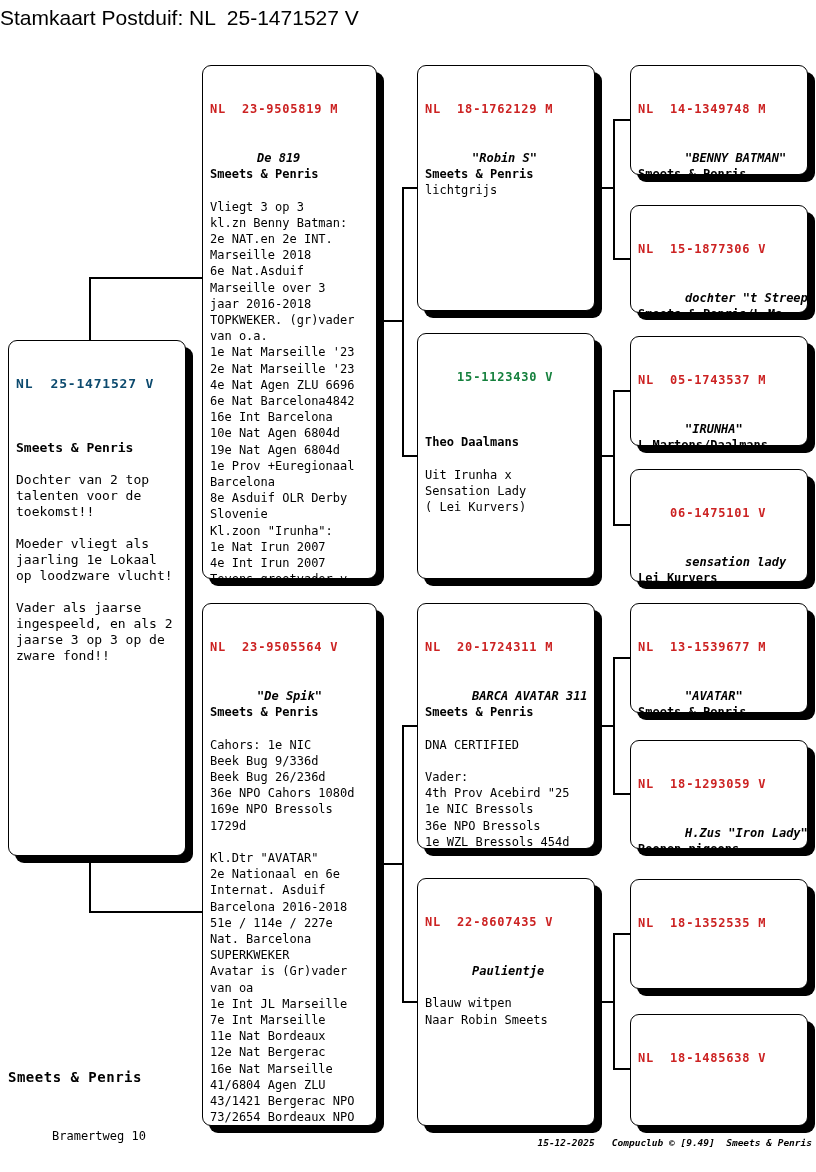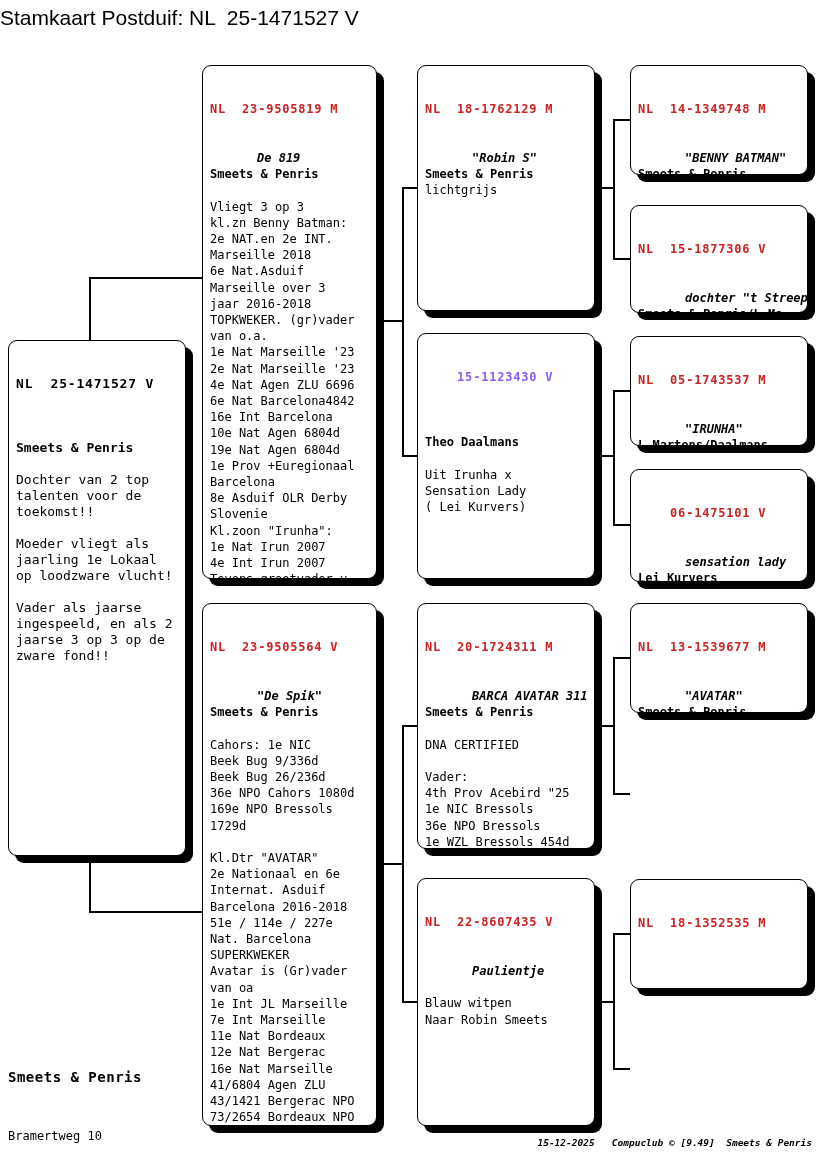--- a/index.html
+++ b/index.html
@@ -26,21 +26,21 @@
   .box-ggp1{left:630px;top:65px;width:178px;height:110px;}
   .box-ggp2{left:630px;top:205px;width:178px;height:108px;}
   .box-ggp3{left:630px;top:336px;width:178px;height:110px;}
   .box-ggp4{left:630px;top:469px;width:178px;height:113px;}
   .box-ggp5{left:630px;top:603px;width:178px;height:110px;}
   .box-ggp6{left:630px;top:740px;width:178px;height:109px;}
   .box-ggp7{left:630px;top:879px;width:178px;height:110px;}
   .box-ggp8{left:630px;top:1014px;width:178px;height:112px;}
   .owner{position:absolute;left:8px;top:1031px;white-space:pre;}
   .owner .oname{font-size:14px;font-weight:bold;letter-spacing:.5px;margin-bottom:5px;}
-  .owner .oline{font-size:12px;line-height:16.8px;}
+  .owner .oline{font-size:12px;line-height:16.8px;margin-left:44px;}
   .footer{position:absolute;right:4px;top:1137px;font-size:9.5px;font-style:italic;
           font-weight:bold;white-space:pre;}
 </style>
 </head>
 <body>
 
 <div id="page">
 
   <div class="title">Stamkaart Postduif: NL  25-1471527 V</div>
 
@@ -67,37 +67,37 @@
   <div class="cline" style="left:595px;top:725px;width:19px;height:2px;"></div>
   <div class="cline" style="left:613px;top:657px;width:2px;height:138px;"></div>
   <div class="cline" style="left:614px;top:657px;width:16px;height:2px;"></div>
   <div class="cline" style="left:614px;top:793px;width:16px;height:2px;"></div>
   <div class="cline" style="left:595px;top:1001px;width:19px;height:2px;"></div>
   <div class="cline" style="left:613px;top:933px;width:2px;height:137px;"></div>
   <div class="cline" style="left:614px;top:933px;width:16px;height:2px;"></div>
   <div class="cline" style="left:614px;top:1068px;width:16px;height:2px;"></div>
 
   <div class="pbox box-subject">
-    <div class="ring" style="color: #000000;">NL  25-1471527 V</div>
+    <div class="ring" style="color: #0c4a6e;">NL  25-1471527 V</div>
     <div class="body"><div class="ln ln-n">&nbsp;</div><div class="ln ln-b">Smeets &amp; Penris</div><div class="ln ln-n">&nbsp;</div><div class="ln ln-n">Dochter van 2 top</div><div class="ln ln-n">talenten voor de</div><div class="ln ln-n">toekomst!!</div><div class="ln ln-n">&nbsp;</div><div class="ln ln-n">Moeder vliegt als</div><div class="ln ln-n">jaarling 1e Lokaal</div><div class="ln ln-n">op loodzware vlucht!</div><div class="ln ln-n">&nbsp;</div><div class="ln ln-n">Vader als jaarse</div><div class="ln ln-n">ingespeeld, en als 2</div><div class="ln ln-n">jaarse 3 op 3 op de</div><div class="ln ln-n">zware fond!!</div></div>
   </div>
   <div class="pbox box-father">
     <div class="ring" style="color: rgb(204, 34, 34);">NL  23-9505819 M</div>
     <div class="body"><div class="ln ln-i">De 819</div><div class="ln ln-b">Smeets &amp; Penris</div><div class="ln ln-n">&nbsp;</div><div class="ln ln-n">Vliegt 3 op 3</div><div class="ln ln-n">kl.zn Benny Batman:</div><div class="ln ln-n">2e NAT.en 2e INT.</div><div class="ln ln-n">Marseille 2018</div><div class="ln ln-n">6e Nat.Asduif</div><div class="ln ln-n">Marseille over 3</div><div class="ln ln-n">jaar 2016-2018</div><div class="ln ln-n">TOPKWEKER. (gr)vader</div><div class="ln ln-n">van o.a.</div><div class="ln ln-n">1e Nat Marseille '23</div><div class="ln ln-n">2e Nat Marseille '23</div><div class="ln ln-n">4e Nat Agen ZLU 6696</div><div class="ln ln-n">6e Nat Barcelona4842</div><div class="ln ln-n">16e Int Barcelona</div><div class="ln ln-n">10e Nat Agen 6804d</div><div class="ln ln-n">19e Nat Agen 6804d</div><div class="ln ln-n">1e Prov +Euregionaal</div><div class="ln ln-n">Barcelona</div><div class="ln ln-n">8e Asduif OLR Derby</div><div class="ln ln-n">Slovenie</div><div class="ln ln-n">Kl.zoon "Irunha":</div><div class="ln ln-n">1e Nat Irun 2007</div><div class="ln ln-n">4e Int Irun 2007</div><div class="ln ln-n">Tevens grootvader v.</div></div>
   </div>
   <div class="pbox box-mother">
     <div class="ring" style="color: rgb(204, 34, 34);">NL  23-9505564 V</div>
     <div class="body"><div class="ln ln-i">"De Spik"</div><div class="ln ln-b">Smeets &amp; Penris</div><div class="ln ln-n">&nbsp;</div><div class="ln ln-n">Cahors: 1e NIC</div><div class="ln ln-n">Beek Bug 9/336d</div><div class="ln ln-n">Beek Bug 26/236d</div><div class="ln ln-n">36e NPO Cahors 1080d</div><div class="ln ln-n">169e NPO Bressols</div><div class="ln ln-n">1729d</div><div class="ln ln-n">&nbsp;</div><div class="ln ln-n">Kl.Dtr "AVATAR"</div><div class="ln ln-n">2e Nationaal en 6e</div><div class="ln ln-n">Internat. Asduif</div><div class="ln ln-n">Barcelona 2016-2018</div><div class="ln ln-n">51e / 114e / 227e</div><div class="ln ln-n">Nat. Barcelona</div><div class="ln ln-n">SUPERKWEKER</div><div class="ln ln-n">Avatar is (Gr)vader</div><div class="ln ln-n">van oa</div><div class="ln ln-n">1e Int JL Marseille</div><div class="ln ln-n">7e Int Marseille</div><div class="ln ln-n">11e Nat Bordeaux</div><div class="ln ln-n">12e Nat Bergerac</div><div class="ln ln-n">16e Nat Marseille</div><div class="ln ln-n">41/6804 Agen ZLU</div><div class="ln ln-n">43/1421 Bergerac NPO</div><div class="ln ln-n">73/2654 Bordeaux NPO</div><div class="ln ln-n">53e Int Asduif</div></div>
   </div>
   <div class="pbox box-gp1">
     <div class="ring" style="color: rgb(204, 34, 34);">NL  18-1762129 M</div>
     <div class="body"><div class="ln ln-i">"Robin S"</div><div class="ln ln-b">Smeets &amp; Penris</div><div class="ln ln-n">lichtgrijs</div></div>
   </div>
   <div class="pbox box-gp2">
-    <div class="ring" style="color: #8b5cf6;">    15-1123430 V</div>
+    <div class="ring" style="color: #15803d;">    15-1123430 V</div>
     <div class="body"><div class="ln ln-n">&nbsp;</div><div class="ln ln-b">Theo Daalmans</div><div class="ln ln-n">&nbsp;</div><div class="ln ln-n">Uit Irunha x</div><div class="ln ln-n">Sensation Lady</div><div class="ln ln-n">( Lei Kurvers)</div></div>
   </div>
   <div class="pbox box-gp3">
     <div class="ring" style="color: rgb(204, 34, 34);">NL  20-1724311 M</div>
     <div class="body"><div class="ln ln-i">BARCA AVATAR 311</div><div class="ln ln-b">Smeets &amp; Penris</div><div class="ln ln-n">&nbsp;</div><div class="ln ln-n">DNA CERTIFIED</div><div class="ln ln-n">&nbsp;</div><div class="ln ln-n">Vader:</div><div class="ln ln-n">4th Prov Acebird "25</div><div class="ln ln-n">1e NIC Bressols</div><div class="ln ln-n">36e NPO Bressols</div><div class="ln ln-n">1e WZL Bressols 454d</div></div>
   </div>
   <div class="pbox box-gp4">
     <div class="ring" style="color: rgb(204, 34, 34);">NL  22-8607435 V</div>
     <div class="body"><div class="ln ln-i">Paulientje</div><div class="ln ln-n">&nbsp;</div><div class="ln ln-n">Blauw witpen</div><div class="ln ln-n">Naar Robin Smeets</div></div>
   </div>
@@ -114,22 +114,30 @@
     <div class="body"><div class="ln ln-i">"IRUNHA"</div><div class="ln ln-b">L Martens/Daalmans</div></div>
   </div>
   <div class="pbox box-ggp4">
     <div class="ring" style="color: rgb(204, 34, 34);">    06-1475101 V</div>
     <div class="body"><div class="ln ln-i">sensation lady</div><div class="ln ln-b">Lei Kurvers</div></div>
   </div>
   <div class="pbox box-ggp5">
     <div class="ring" style="color: rgb(204, 34, 34);">NL  13-1539677 M</div>
     <div class="body"><div class="ln ln-i">"AVATAR"</div><div class="ln ln-b">Smeets &amp; Penris</div></div>
   </div>
+  <div class="pbox box-ggp6">
+    <div class="ring" style="color: rgb(204, 34, 34);">NL  18-1293059 V</div>
+    <div class="body"><div class="ln ln-i">H.Zus "Iron Lady"</div><div class="ln ln-b">Boonen pigeons</div></div>
+  </div>
   <div class="pbox box-ggp7">
     <div class="ring" style="color: rgb(204, 34, 34);">NL  18-1352535 M</div>
+  </div>
+  <div class="pbox box-ggp8">
+    <div class="ring" style="color: rgb(204, 34, 34);">NL  18-1485638 V</div>
+    <div class="body"><div class="ln ln-n">&nbsp;</div><div class="ln ln-n">&nbsp;</div></div>
   </div>
 
   <div class="owner">
     <div class="oname">Smeets &amp; Penris</div>
     <div class="oline">Bramertweg 10</div>
     
     
     
     
     

